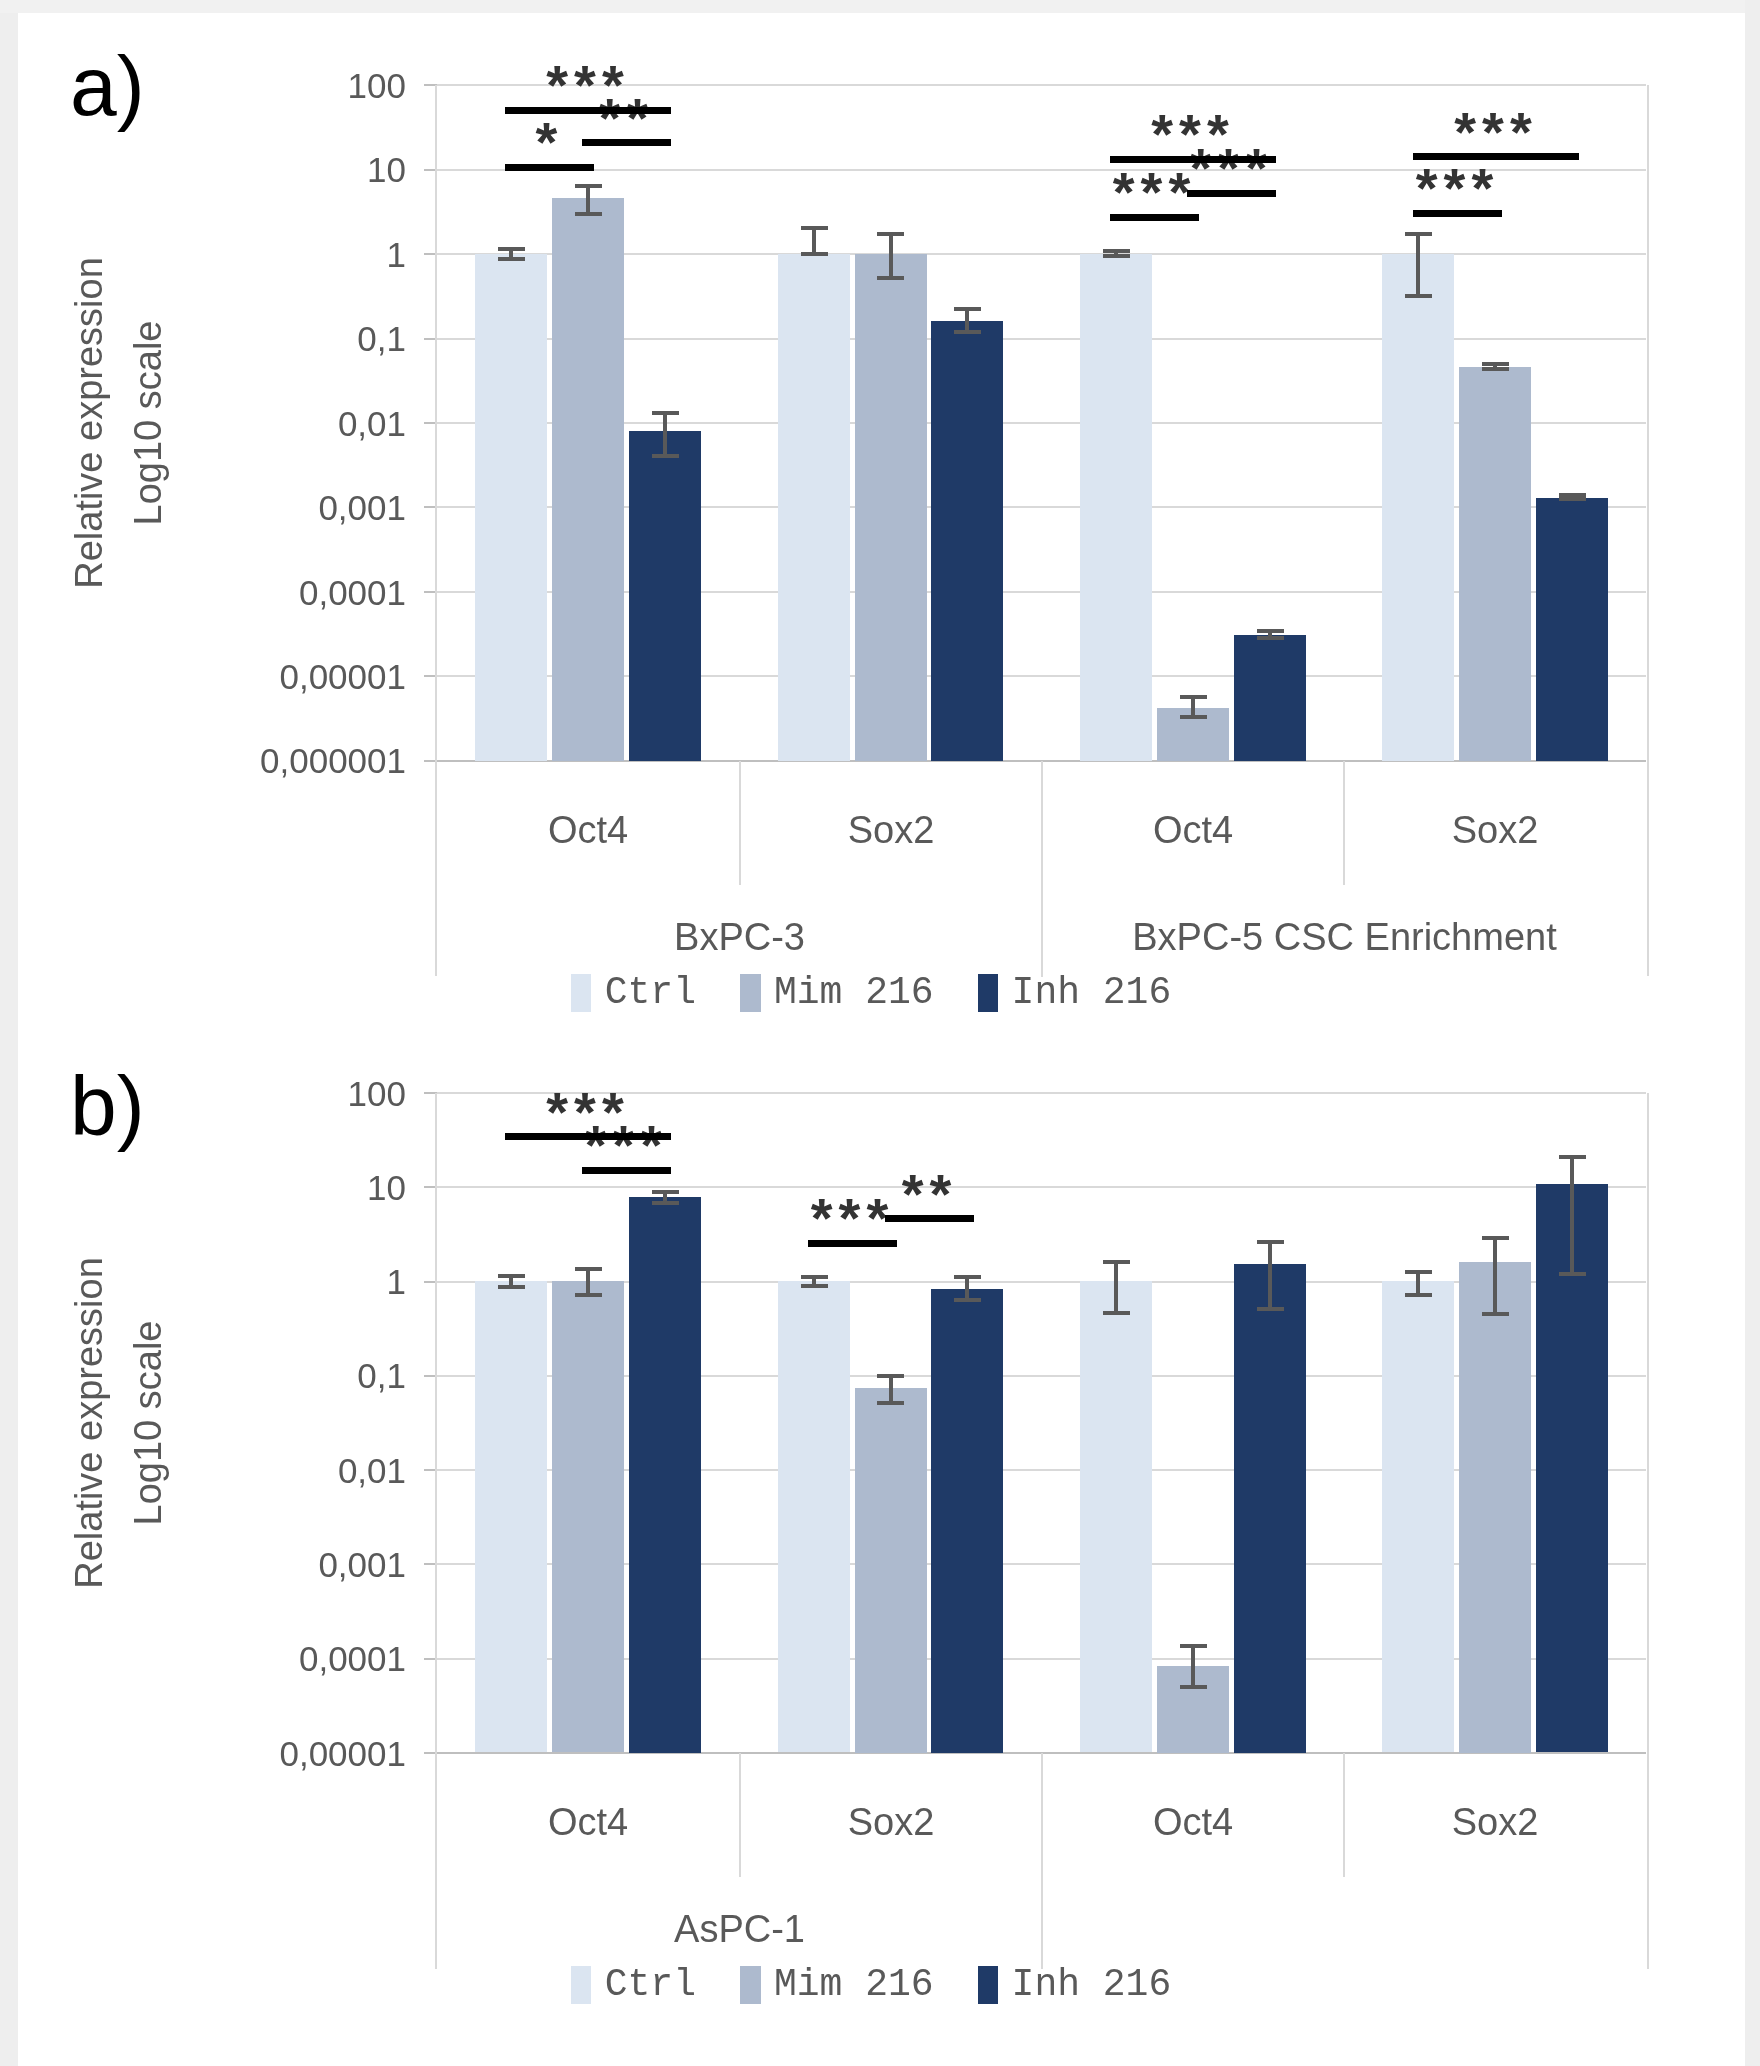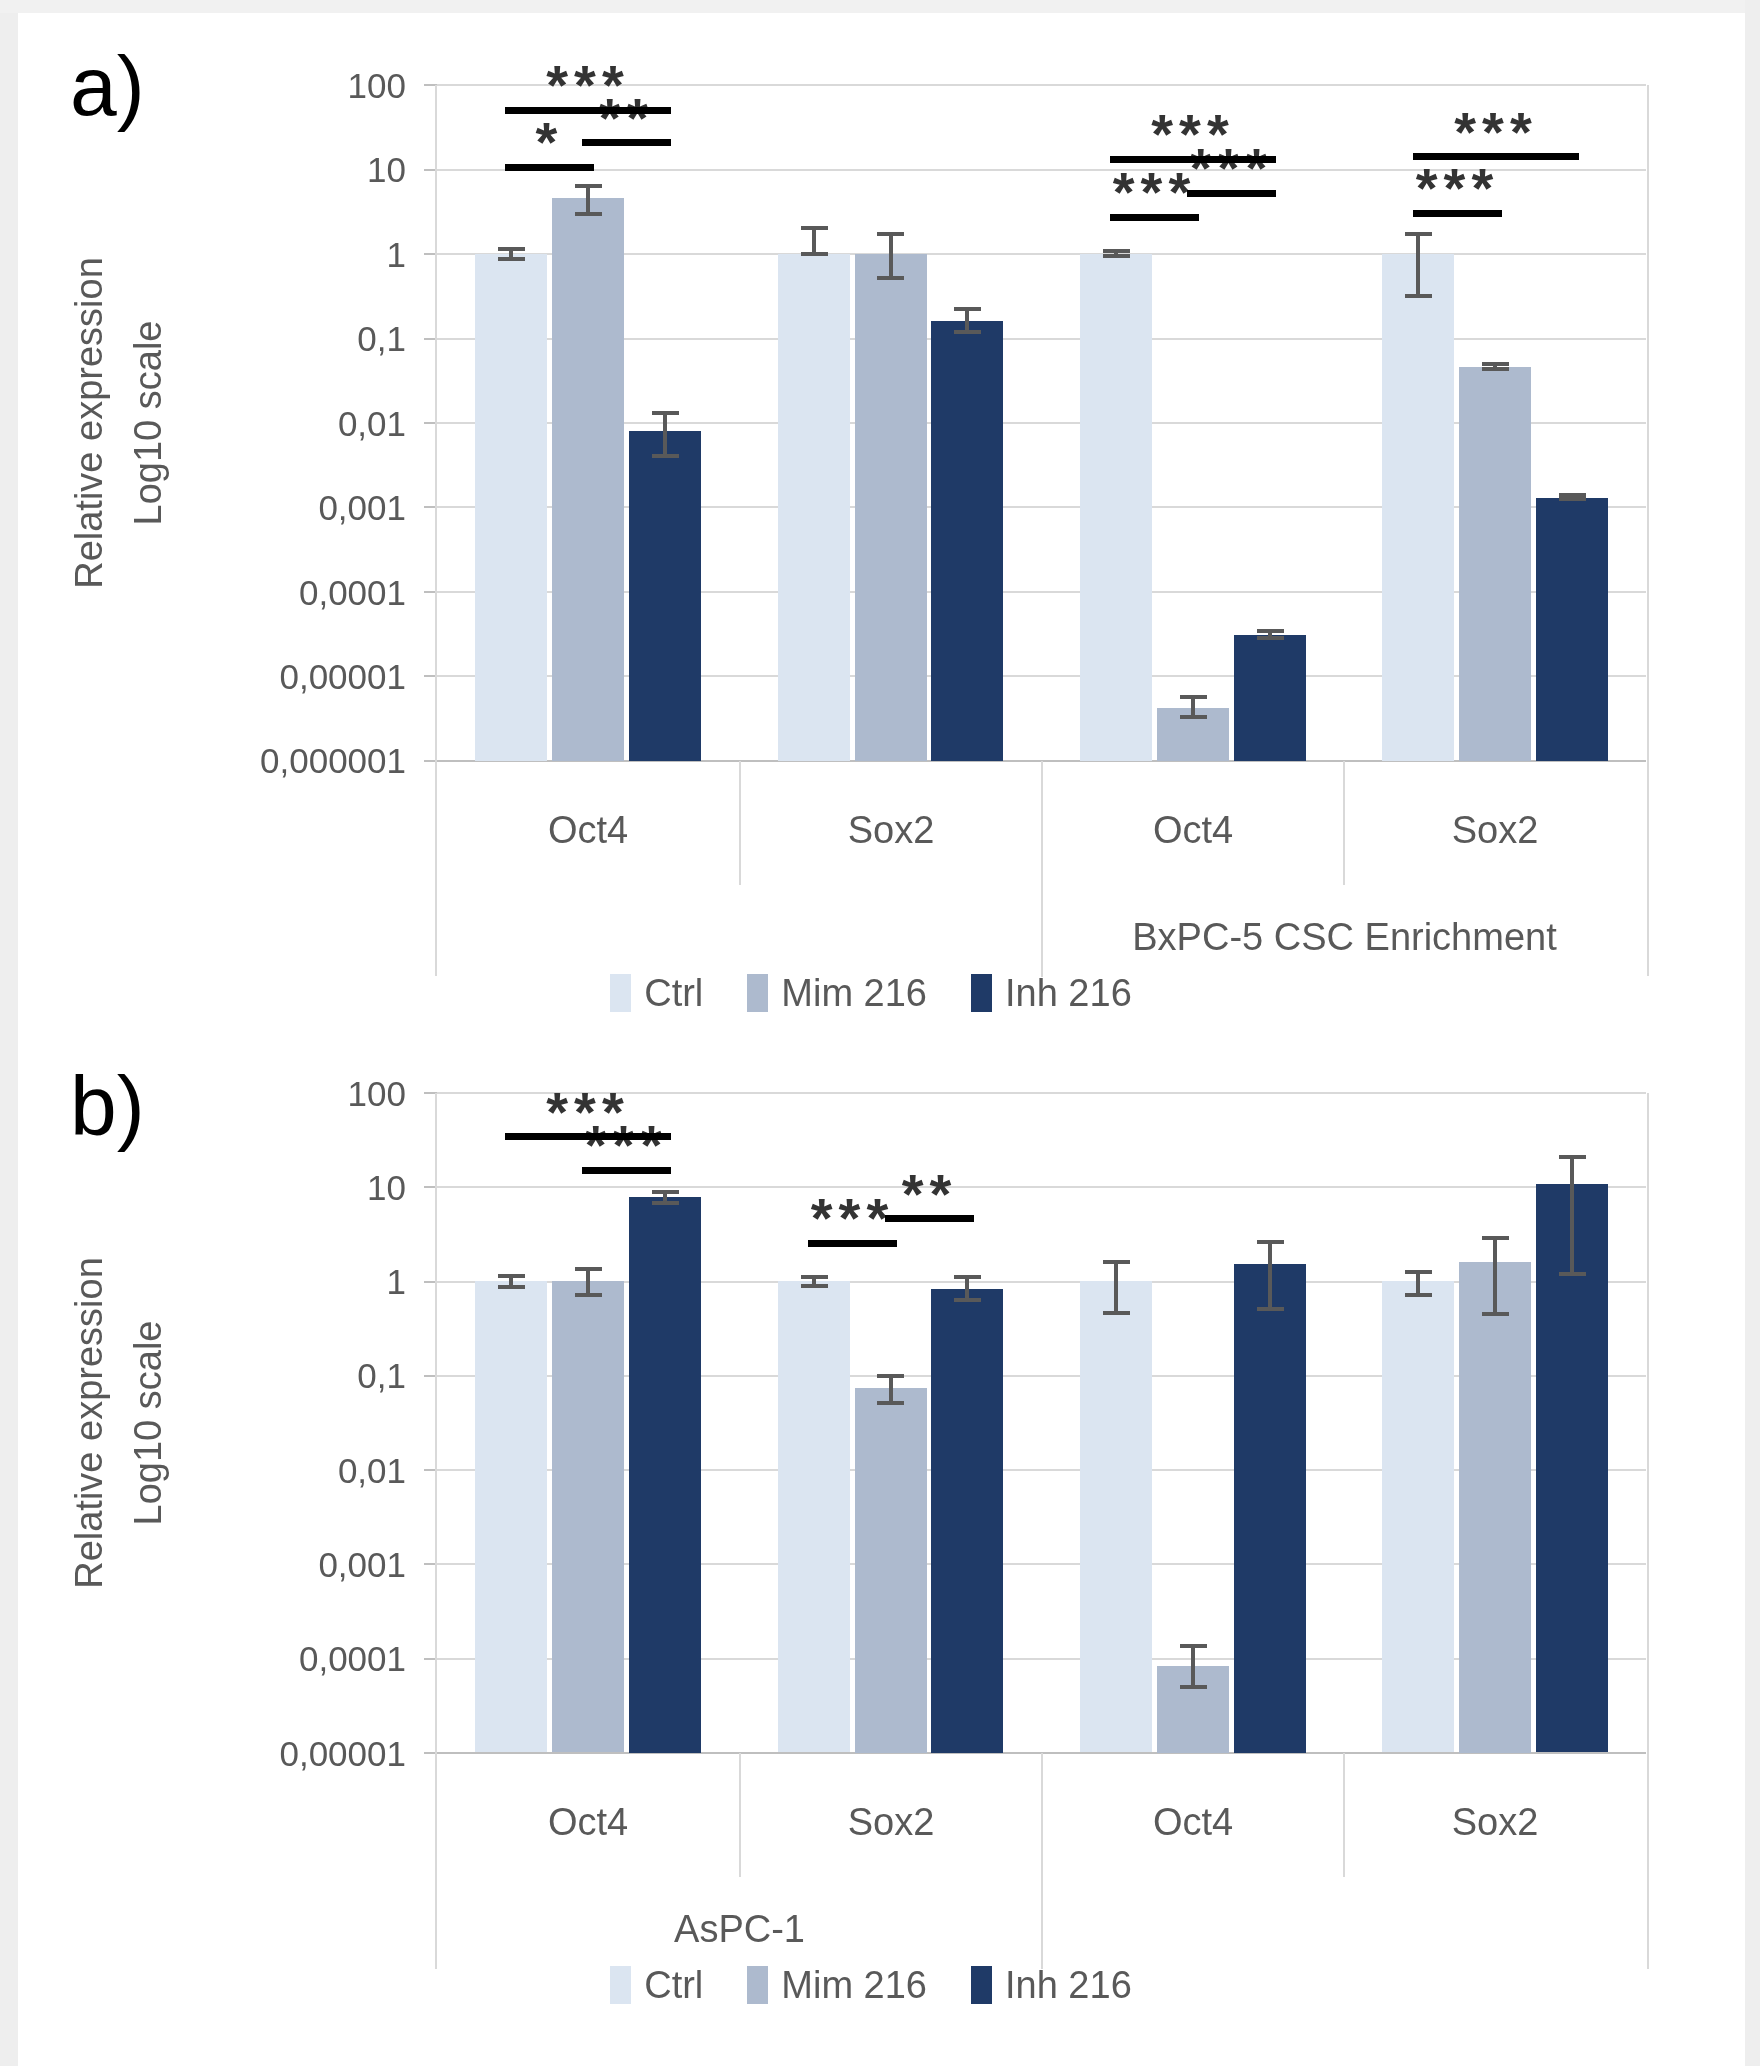--- a/index.html
+++ b/index.html
@@ -5,21 +5,21 @@
   html,body{margin:0;padding:0;background:#ffffff;}
   body{width:1761px;height:2066px;position:relative;font-family:"Liberation Sans",sans-serif;overflow:hidden;}
   .abs{position:absolute;}
   .edge{background:#eeeeee;}
   .panel-letter{font-size:84px;color:#000;line-height:1;}
   .y-title{color:#595959;font-size:38px;line-height:1.55;text-align:center;white-space:nowrap;
            transform:translate(-50%,-50%) rotate(-90deg);}
   .ticklabel{color:#595959;font-size:35px;line-height:49px;text-align:right;padding-right:0;}
   .catlabel{color:#595959;font-size:38px;text-align:center;}
   .legend{display:flex;justify-content:center;align-items:center;gap:44px;}
-  .legend-item{display:flex;align-items:center;gap:13.4px;}
+  .legend-item{display:flex;align-items:center;gap:13.4px;font-family:Liberation Mono, monospace;}
   .legend-swatch{width:20.6px;height:38px;display:inline-block;}
   .legend-label{font-size:38px;color:#595959;line-height:38px;}
   .sig-text{font-size:56px;color:#333333;text-align:center;letter-spacing:6px;line-height:56px;font-weight:bold;}
 </style>
 </head>
 <body>
 
 <div class="abs edge" style="left:0;top:0;width:18px;height:2066px;"></div>
 <div class="abs edge" style="left:0;top:0;width:1761px;height:13.4px;background:#f1f1f1;"></div>
 <div class="abs edge" style="right:0;top:0;width:16px;height:2066px;"></div>
@@ -110,20 +110,21 @@
       <div class="abs" style="left: 1405px; top: 294px; width: 27px; height: 4.3px; background: rgb(89, 89, 89);"></div>
       <div class="abs" style="left: 1459px; top: 367px; width: 72px; height: 394px; background: rgb(173, 186, 206);"></div>
       <div class="abs" style="left: 1493px; top: 365px; width: 4.3px; height: 4.8px; background: rgb(89, 89, 89);"></div>
       <div class="abs" style="left: 1482px; top: 362px; width: 27px; height: 4.3px; background: rgb(89, 89, 89);"></div>
       <div class="abs" style="left: 1482px; top: 367px; width: 27px; height: 4.3px; background: rgb(89, 89, 89);"></div>
       <div class="abs" style="left: 1536px; top: 498px; width: 72px; height: 263px; background: rgb(31, 58, 103);"></div>
       <div class="abs" style="left: 1570px; top: 495px; width: 4.3px; height: 4.2px; background: rgb(89, 89, 89);"></div>
       <div class="abs" style="left: 1559px; top: 493px; width: 27px; height: 4.3px; background: rgb(89, 89, 89);"></div>
       <div class="abs" style="left: 1559px; top: 497px; width: 27px; height: 4.3px; background: rgb(89, 89, 89);"></div>
       <div class="abs catlabel" style="left: 1344px; top: 809px; width: 302px; height: 43px; line-height: 43px;">Sox2</div>
+      <div class="abs catlabel" style="left: 437px; top: 916px; width: 605px; height: 43px; line-height: 43px;">BxPC-3</div>
       <div class="abs catlabel" style="left: 1042px; top: 916px; width: 605px; height: 43px; line-height: 43px;">BxPC-5 CSC Enrichment</div>
       <div class="abs" style="left: 505px; top: 164px; width: 89px; height: 7.3px; background: rgb(0, 0, 0);"></div>
       <div class="abs sig-text" style="left: 505px; top: 114px; width: 89px; height: 56px;">*</div>
       <div class="abs" style="left: 582px; top: 139px; width: 89px; height: 7.3px; background: rgb(0, 0, 0);"></div>
       <div class="abs sig-text" style="left: 582px; top: 90px; width: 89px; height: 56px;">**</div>
       <div class="abs" style="left: 505px; top: 107px; width: 166px; height: 7.3px; background: rgb(0, 0, 0);"></div>
       <div class="abs sig-text" style="left: 505px; top: 57px; width: 166px; height: 56px;">***</div>
       <div class="abs" style="left: 1110px; top: 214px; width: 89px; height: 7.3px; background: rgb(0, 0, 0);"></div>
       <div class="abs sig-text" style="left: 1110px; top: 164px; width: 89px; height: 56px;">***</div>
       <div class="abs" style="left: 1187px; top: 190px; width: 89px; height: 7.3px; background: rgb(0, 0, 0);"></div>

